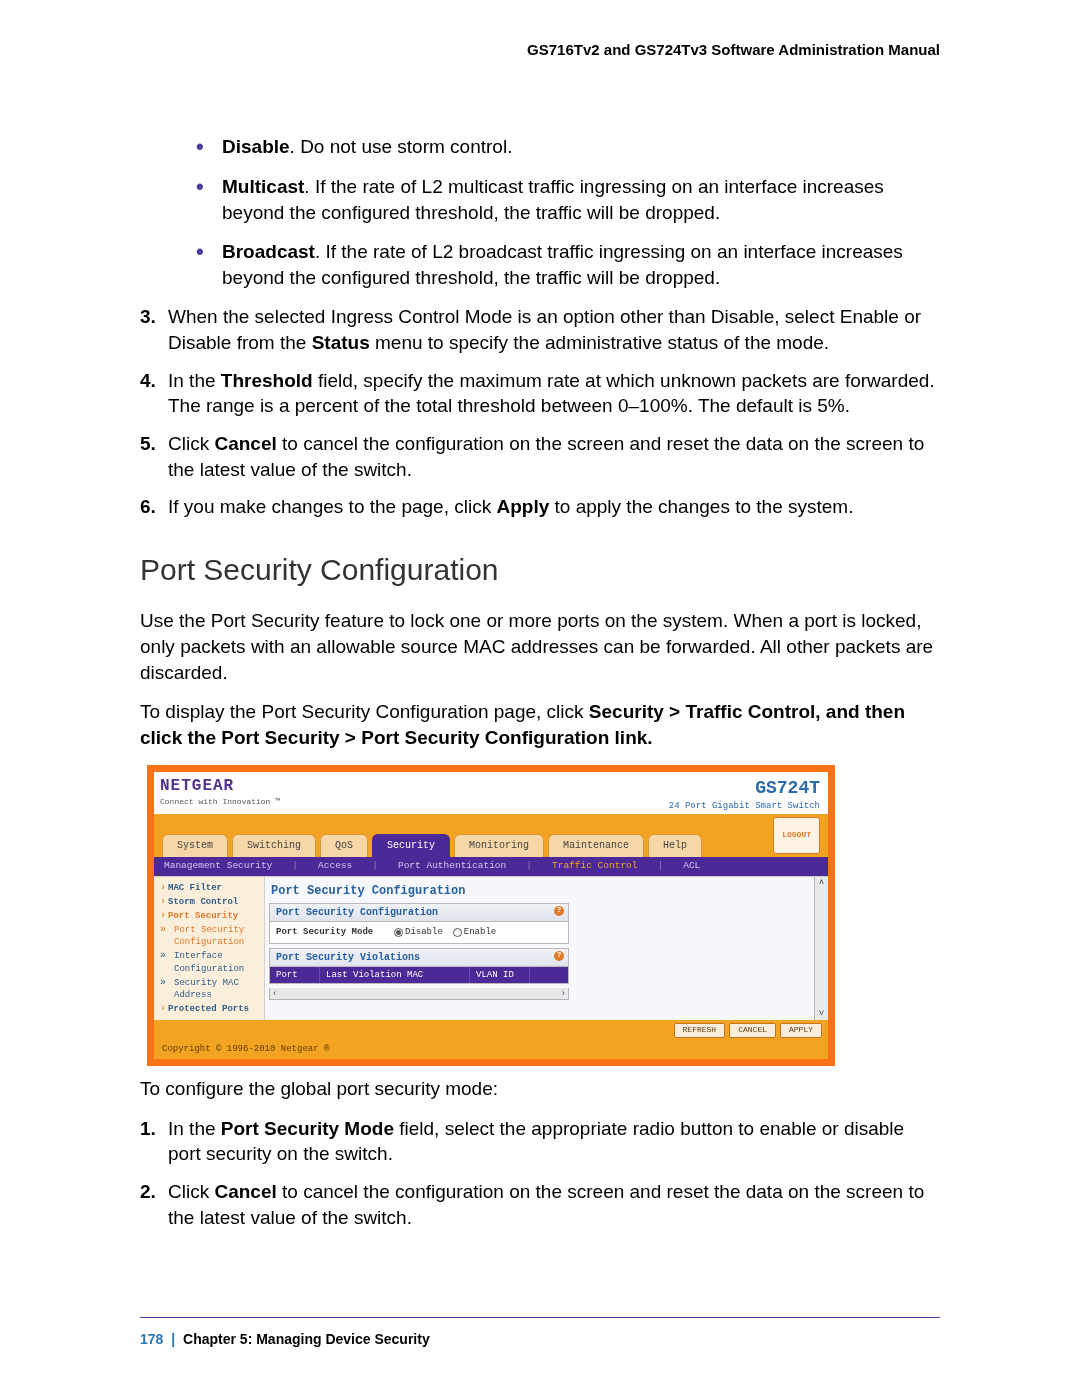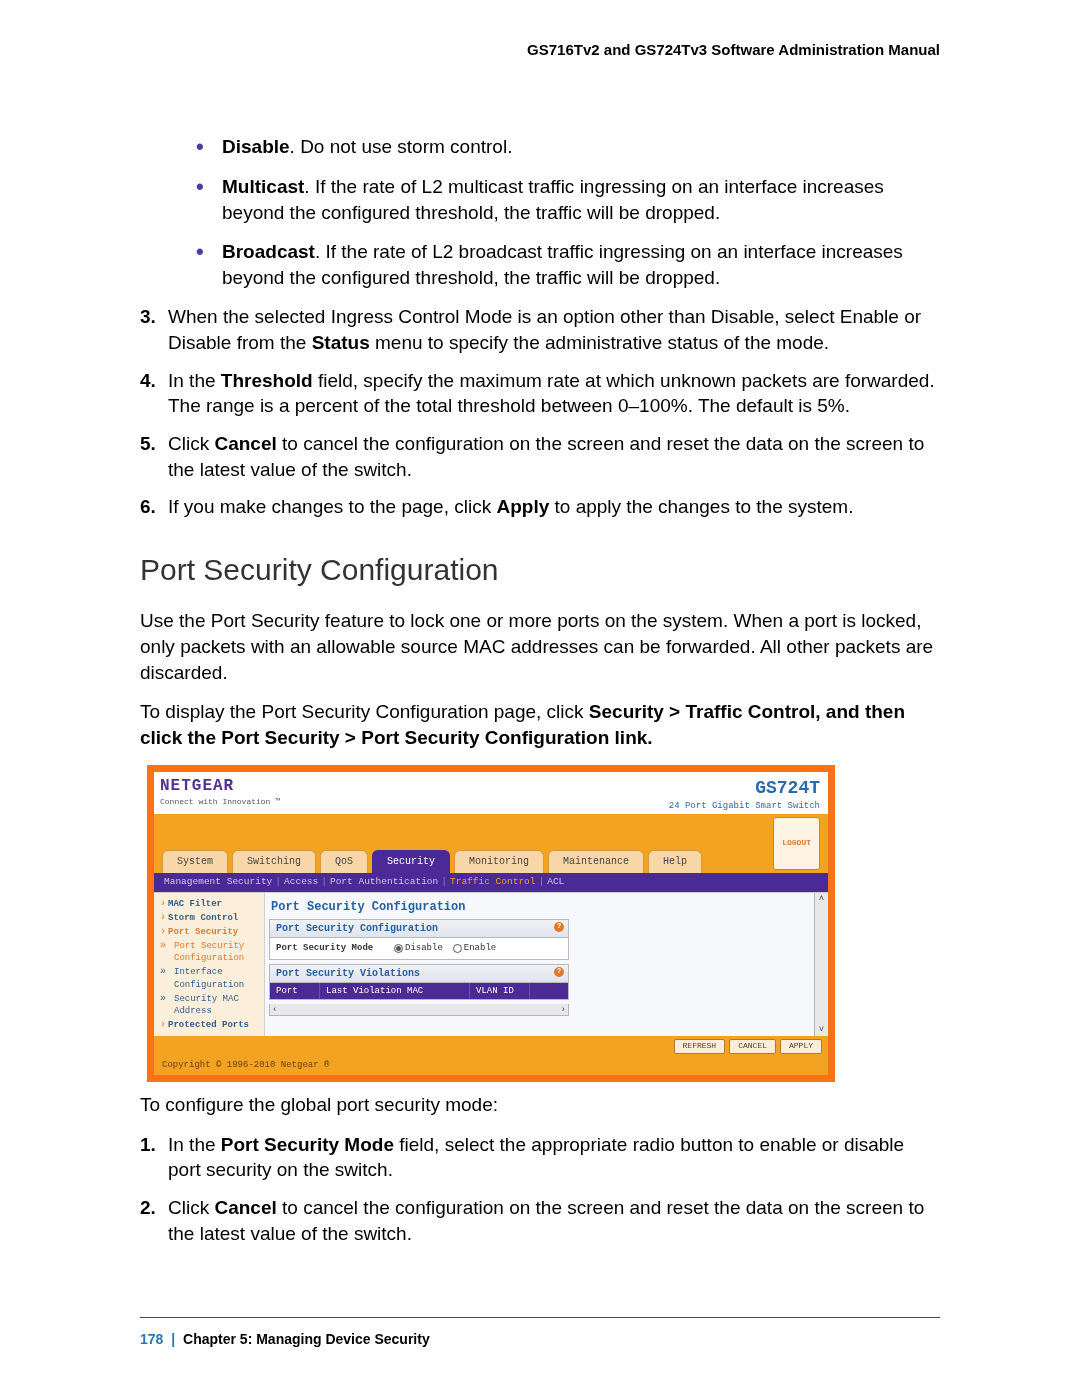--- a/index.html
+++ b/index.html
@@ -96,31 +96,31 @@
     border: 1px solid #d89a39;
     border-bottom: none;
   }
   .tab.active { background: #4b2996; color: #fff; border-color: #4b2996; }
   .logout {
     border: 1px solid #e07a2a;
     color: #e07a2a;
     background: #fff4e4;
     font-size: 8px;
     font-weight: bold;
-    padding: 20px 8px;
+    padding: 12px 8px;
     border-radius: 3px;
     margin-bottom: 3px;
   }
   .subnav {
     background: #4b2996;
     color: #fff;
     font-size: 9.5px;
     padding: 3px 10px;
     display: flex;
-    gap: 3px;
+    gap: 20px;
   }
   .subnav span { color: #d2c6f0; }
   .subnav span.active { color: #f2a321; }
   .subnav .pipe { color: #8f7dc3; }
   .content-row { display: flex; border-top: 1px solid #ccc; position: relative; }
   .sidebar {
     width: 110px;
     background: #fbeedb;
     font-size: 9px;
     padding: 4px 4px 4px 6px;

